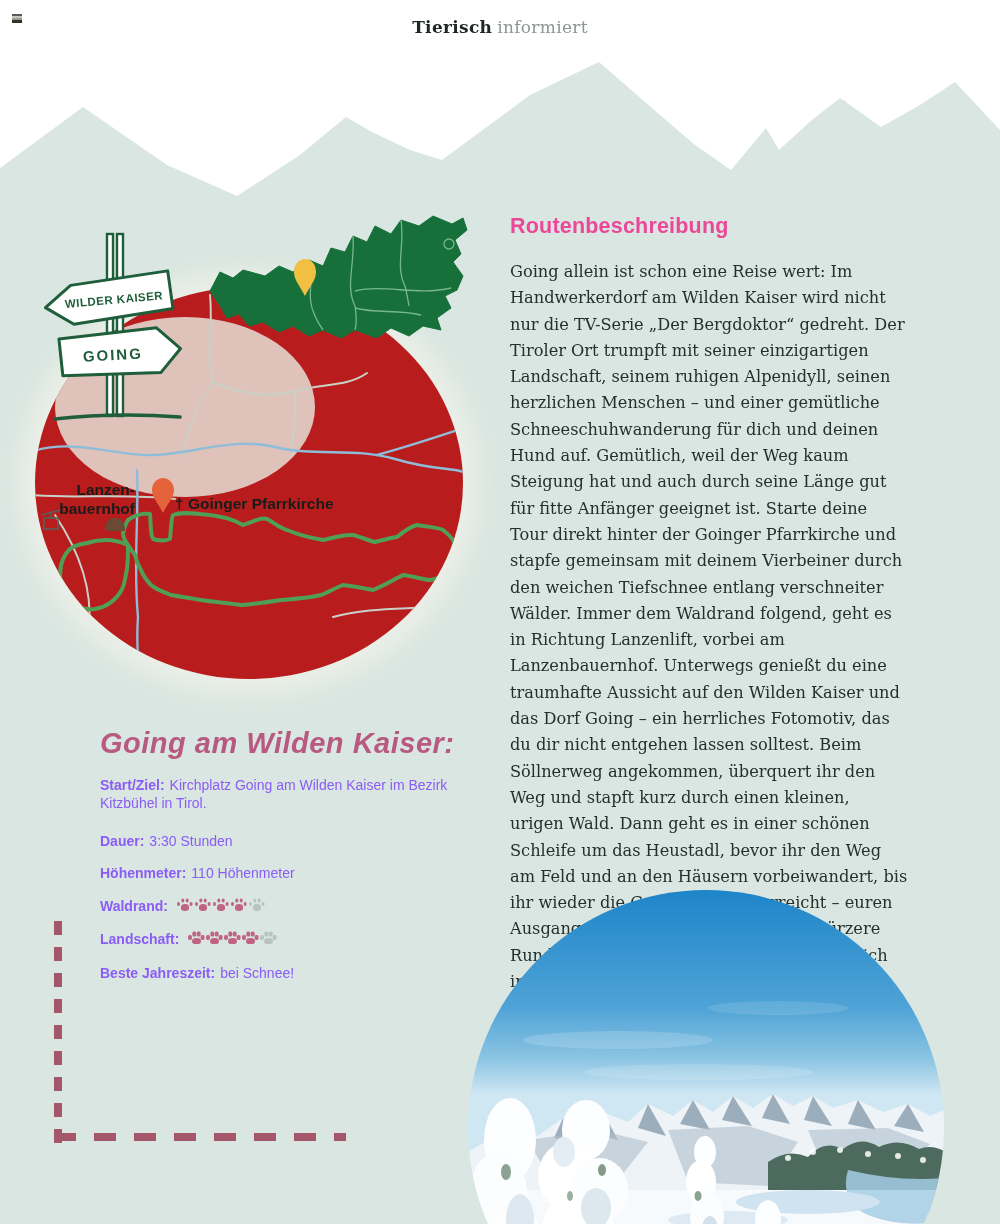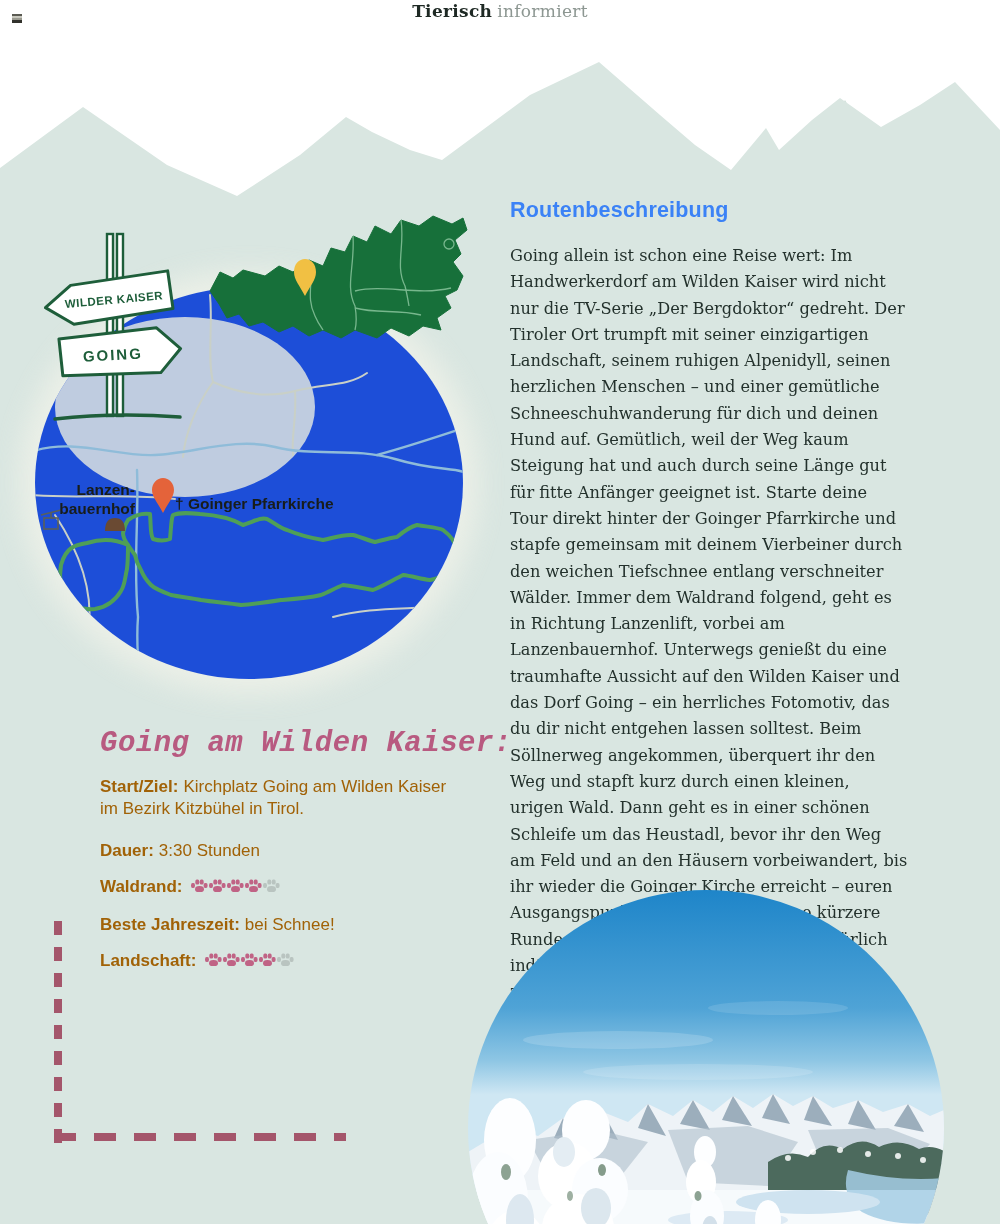--- a/index.html
+++ b/index.html
@@ -1,46 +1,46 @@
 <!DOCTYPE html>
 <html lang="de"><head>
 <meta charset="utf-8">
 <style>
   html,body{margin:0;padding:0;}
   body{background:#ffffff;}
   .page{position:relative;width:1000px;height:1224px;overflow:hidden;background:#fff;
         font-family:"Liberation Sans",sans-serif;}
   
-  .masthead{position:absolute;top:0;left:0;width:100%;text-align:center;
+  .masthead{position:absolute;top:16px;left:0;width:100%;text-align:center;
             font-family:"DejaVu Serif",serif;font-size:17px;letter-spacing:.3px;padding-top:1px;z-index:6;}
   .masthead .brand-bold{font-weight:bold;color:#1e2924;}
   .masthead .brand-light{color:#8d9792;margin-left:5px;}
   .corner-icon{position:absolute;left:12px;top:14px;width:10px;height:9px;z-index:6;
                background:linear-gradient(#5a5a52 0 2px,#c8c8be 2px 4px,#9a9a90 4px 6px,#32322c 6px 9px);}
   
   .bg-svg{position:absolute;left:0;top:0;z-index:0;}
   
   .map-circle{position:absolute;left:35px;top:287px;width:428px;height:392px;border-radius:50%;
-              background:#1d4ed8;box-shadow:0 0 28px 16px rgba(241,243,234,.75);z-index:2;overflow:hidden;}
+              background:#b91c1c;box-shadow:0 0 28px 16px rgba(241,243,234,.75);z-index:2;overflow:hidden;}
   .map-circle svg{display:block;}
   .map-label{font-family:"Liberation Sans",sans-serif;font-weight:bold;fill:#181d1a;}
   
   .austria{position:absolute;left:205px;top:196px;z-index:3;}
   .signpost{position:absolute;left:20px;top:226px;z-index:4;}
   .sign-text{font-family:"Liberation Sans",sans-serif;font-weight:bold;fill:#1e5e3a;}
   
   .desc{position:absolute;left:510px;top:198px;width:398px;z-index:3;}
-  .desc h2{margin:0 0 20px 0;font-size:21.5px;font-weight:bold;color:#3b82f6;letter-spacing:.2px;}
+  .desc h2{margin:16px 0 20px 0;font-size:21.5px;font-weight:bold;color:#ec4899;letter-spacing:.2px;}
   .desc p{margin:0;font-family:"DejaVu Serif",serif;font-size:16.2px;line-height:26.3px;
           color:#23312c;text-align:left;hyphens:auto;}
   
   .route-title{position:absolute;left:100px;top:727px;z-index:3;
-               font-family:Liberation Mono, monospace;font-style:italic;font-weight:bold;
+               font-family:Liberation Sans, sans-serif;font-style:italic;font-weight:bold;
                font-size:29px;color:#b85a80;letter-spacing:.5px;}
-  .facts{position:absolute;left:100px;top:776px;width:348px;z-index:3;font-size:17px;color:#a16207;}
+  .facts{position:absolute;left:100px;top:776px;width:348px;z-index:3;font-size:14px;color:#8b5cf6;}
   .fact{margin-bottom:14px;line-height:1.32;}
   .fact:first-child{margin-bottom:19px;}
   .fact b{font-weight:bold;margin-right:5px;}
   .rating{display:inline-block;vertical-align:-1px;margin-left:4px;}
   .paw{display:inline-block;width:16px;height:14px;position:relative;margin-right:2px;}
   .paw::before{content:"";position:absolute;left:0;top:4px;width:3.2px;height:4.4px;border-radius:50%;
                background:currentColor;
                box-shadow:4.3px -3.4px 0 currentColor,8.7px -3.4px 0 currentColor,12.6px 0 0 currentColor;}
   .paw::after{content:"";position:absolute;left:3.8px;top:6.6px;width:8.6px;height:6.4px;
               border-radius:55% 55% 50% 50%;background:currentColor;}
@@ -147,23 +147,24 @@
   <div class="desc">
     <h2>Routenbeschreibung</h2>
     <p>Going allein ist schon eine Reise wert: Im Handwerkerdorf am Wilden Kaiser wird nicht nur die TV-Serie „Der Bergdoktor“ gedreht. Der Tiroler Ort trumpft mit seiner einzigartigen Landschaft, seinem ruhigen Alpenidyll, seinen herzlichen Menschen – und einer gemütliche Schneeschuhwanderung für dich und deinen Hund auf. Gemütlich, weil der Weg kaum Steigung hat und auch durch seine Länge gut für fitte Anfänger geeignet ist. Starte deine Tour direkt hinter der Goinger Pfarrkirche und stapfe gemeinsam mit deinem Vierbeiner durch den weichen Tiefschnee entlang verschneiter Wälder. Immer dem Waldrand folgend, geht es in Richtung Lanzenlift, vorbei am Lanzenbauernhof. Unterwegs genießt du eine traumhafte Aussicht auf den Wilden Kaiser und das Dorf Going – ein herrliches Fotomotiv, das du dir nicht entgehen lassen solltest. Beim Söllnerweg angekommen, überquert ihr den Weg und stapft kurz durch einen kleinen, urigen Wald. Dann geht es in einer schönen Schleife um das Heustadl, bevor ihr den Weg am Feld und an den Häusern vorbeiwandert, bis ihr wieder die Goinger Kirche erreicht – euren Ausgangspunkt. Wenn du lieber eine kürzere Runde möchtest, kannst du die Tour natürlich individuell gestalten. Einfach querfeldein zurück stapfen und schon seid ihr wieder am Start – so wird die Wanderung perfekt auf dich und deinen Hund abgestimmt. Ob der Bergdoktor auch schon diesen Weg gelaufen ist?</p>
   </div>
 
   <div class="route-title">Going am Wilden Kaiser:</div>
 
   <div class="facts">
     <div class="fact"><b>Start/Ziel:</b><span>Kirchplatz Going am Wilden Kaiser im Bezirk Kitzbühel in Tirol.</span></div>
     <div class="fact"><b>Dauer:</b><span>3:30 Stunden</span></div>
+    <div class="fact"><b>Höhenmeter:</b><span>110 Höhenmeter</span></div>
     <div class="fact"><b>Waldrand:</b><span class="rating"><span class="paw on"></span><span class="paw on"></span><span class="paw on"></span><span class="paw on"></span><span class="paw off"></span></span></div>
+    <div class="fact"><b>Landschaft:</b><span class="rating"><span class="paw on"></span><span class="paw on"></span><span class="paw on"></span><span class="paw on"></span><span class="paw off"></span></span></div>
     <div class="fact"><b>Beste Jahreszeit:</b><span>bei Schnee!</span></div>
-    <div class="fact"><b>Landschaft:</b><span class="rating"><span class="paw on"></span><span class="paw on"></span><span class="paw on"></span><span class="paw on"></span><span class="paw off"></span></span></div>
   </div>
 
   <div class="dash-v"></div>
   <div class="dash-h"></div>
 
   <div class="photo-circle">
     <svg width="476" height="476" viewBox="0 0 476 476">
       <defs>
         <linearGradient id="sky" x1="0" y1="0" x2="0" y2="1">
           <stop offset="0" stop-color="#1e85c9"></stop>

